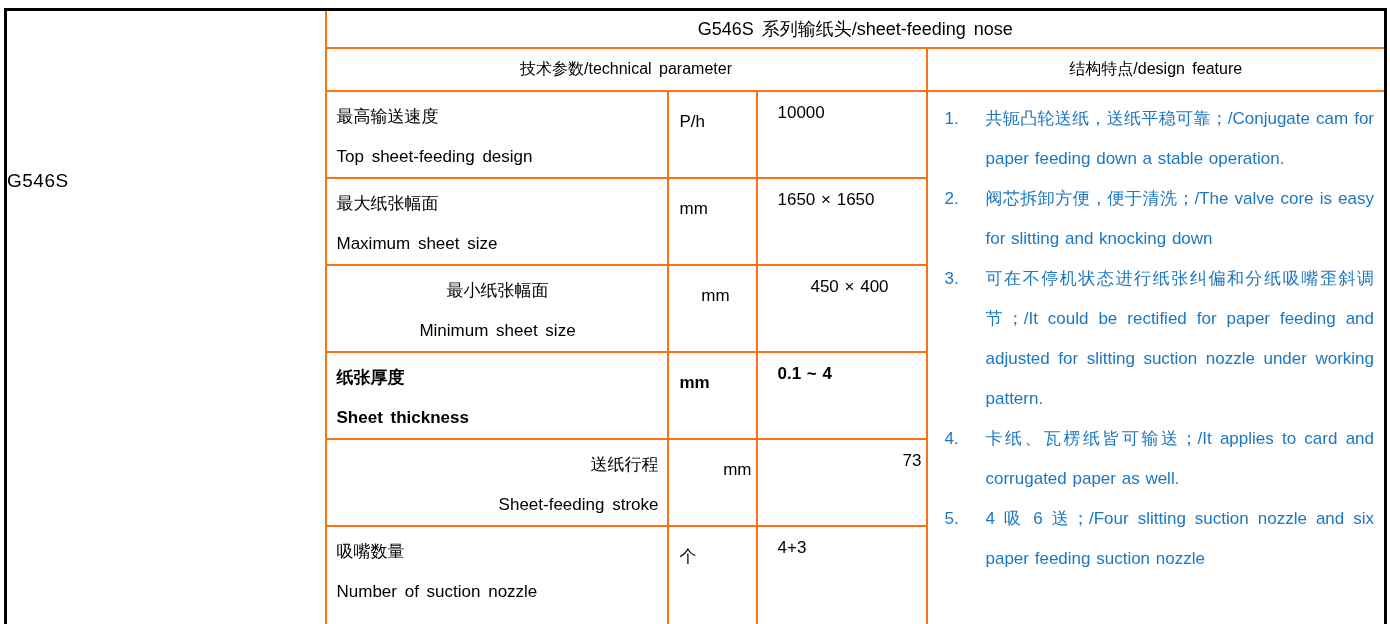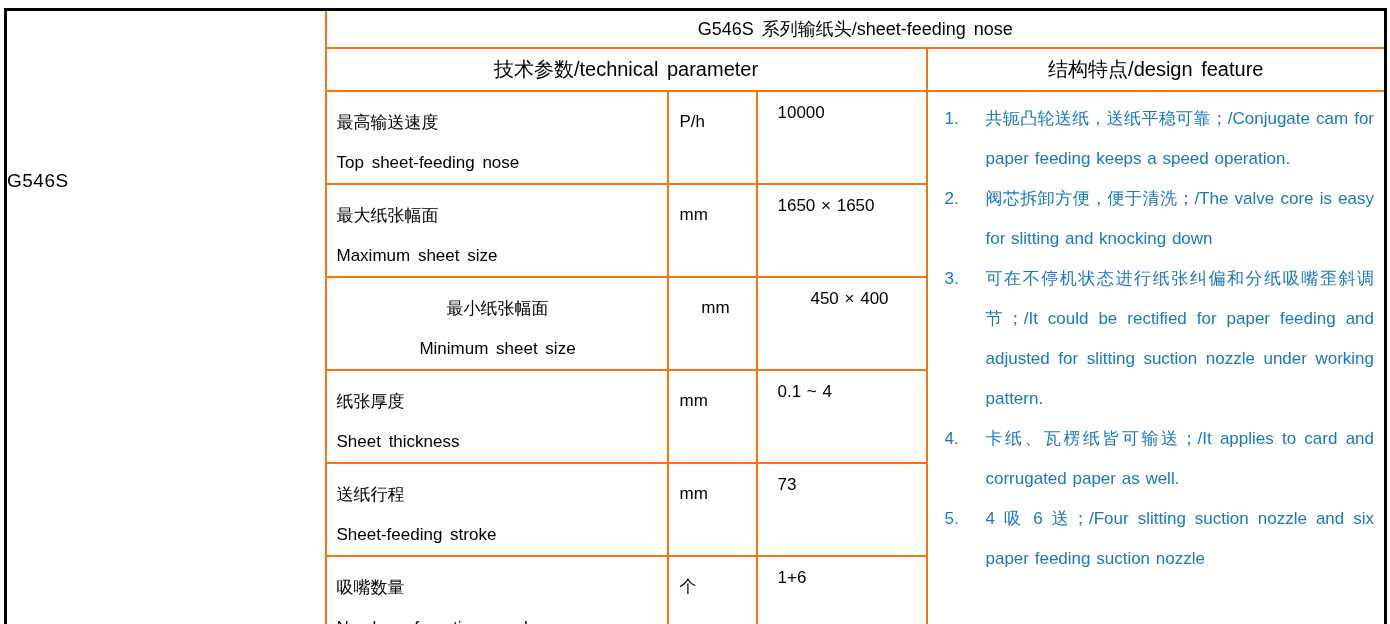--- a/index.html
+++ b/index.html
@@ -36,50 +36,50 @@
     height: 38px;
     text-align: center;
     vertical-align: middle;
     font-size: 18px;
     word-spacing: 3px;
   }
   td.h2 {
     height: 43px;
     text-align: center;
     vertical-align: middle;
-    font-size: 20px;
+    font-size: 16px;
     word-spacing: 3px;
   }
 
   
   td.model {
     text-align: left;
     padding-top: 158px;
     font-size: 19px;
     line-height: 24px;
     letter-spacing: 0.5px;
   }
 
   
   td.p-label {
-    padding: 11px 8px 0 10px;
+    padding: 5px 8px 0 10px;
     line-height: 40px;
     word-spacing: 3px;
     margin-top: 8px;
   }
   td.p-label .cn { display: block; }
   td.p-label .en { display: block; }
   td.p-unit  { padding: 10px 4px 0 11px; line-height: 40px; }
   td.p-value { padding: 1px 4px 0 20px; line-height: 40px; word-spacing: 1px; }
 
   tr.pr1 td { height: 82px; }
   tr.pr2 td { height: 60px; }
   tr.pr3 td { height: 82px; text-align: center; }
-  tr.pr4 td { height: 84px; }
-  tr.pr5 td { height: 83px; }
+  tr.pr4 td { height: 84px; font-weight: bold; }
+  tr.pr5 td { height: 83px; text-align: right; }
   tr.pr6 td { height: 113px; }
 
   
   td.features {
     padding: 7px 10px 0 17px;
     color: #1B77C2;
     line-height: 40px;
     font-size: 17px;
   }
   .feat { display: flex; align-items: flex-start; }
@@ -121,32 +121,32 @@
       <span>技术参数/technical parameter</span>
     </td>
     <td class="h2">
       <span>结构特点/design feature</span>
     </td>
   </tr>
 
   <tr class="pr1">
     <td class="p-label">
       <span class="cn">最高输送速度</span>
-      <span class="en">Top sheet-feeding nose</span>
+      <span class="en">Top sheet-feeding design</span>
     </td>
     <td class="p-unit">
       <span>P/h</span>
     </td>
     <td class="p-value">
       <span>10000</span>
     </td>
     <td class="features" rowspan="6">
       <div class="feat">
         <span class="feat-num">1.</span>
-        <span class="feat-text">共轭凸轮送纸，送纸平稳可靠；/Conjugate cam for paper feeding keeps a speed operation.</span>
+        <span class="feat-text">共轭凸轮送纸，送纸平稳可靠；/Conjugate cam for paper feeding down a stable operation.</span>
       </div>
       <div class="feat">
         <span class="feat-num">2.</span>
         <span class="feat-text">阀芯拆卸方便，便于清洗；/The valve core is easy for slitting and knocking down</span>
       </div>
       <div class="feat">
         <span class="feat-num">3.</span>
         <span class="feat-text">可在不停机状态进行纸张纠偏和分纸吸嘴歪斜调节；/It could be rectified for paper feeding and adjusted for slitting suction nozzle under working pattern.</span>
       </div>
       <div class="feat">
@@ -214,17 +214,17 @@
 
   <tr class="pr6">
     <td class="p-label">
       <span class="cn">吸嘴数量</span>
       <span class="en">Number of suction nozzle</span>
     </td>
     <td class="p-unit">
       <span>个</span>
     </td>
     <td class="p-value">
-      <span>1+6</span>
+      <span>4+3</span>
     </td>
   </tr>
 </tbody>
   </table>
 
 </body></html>

